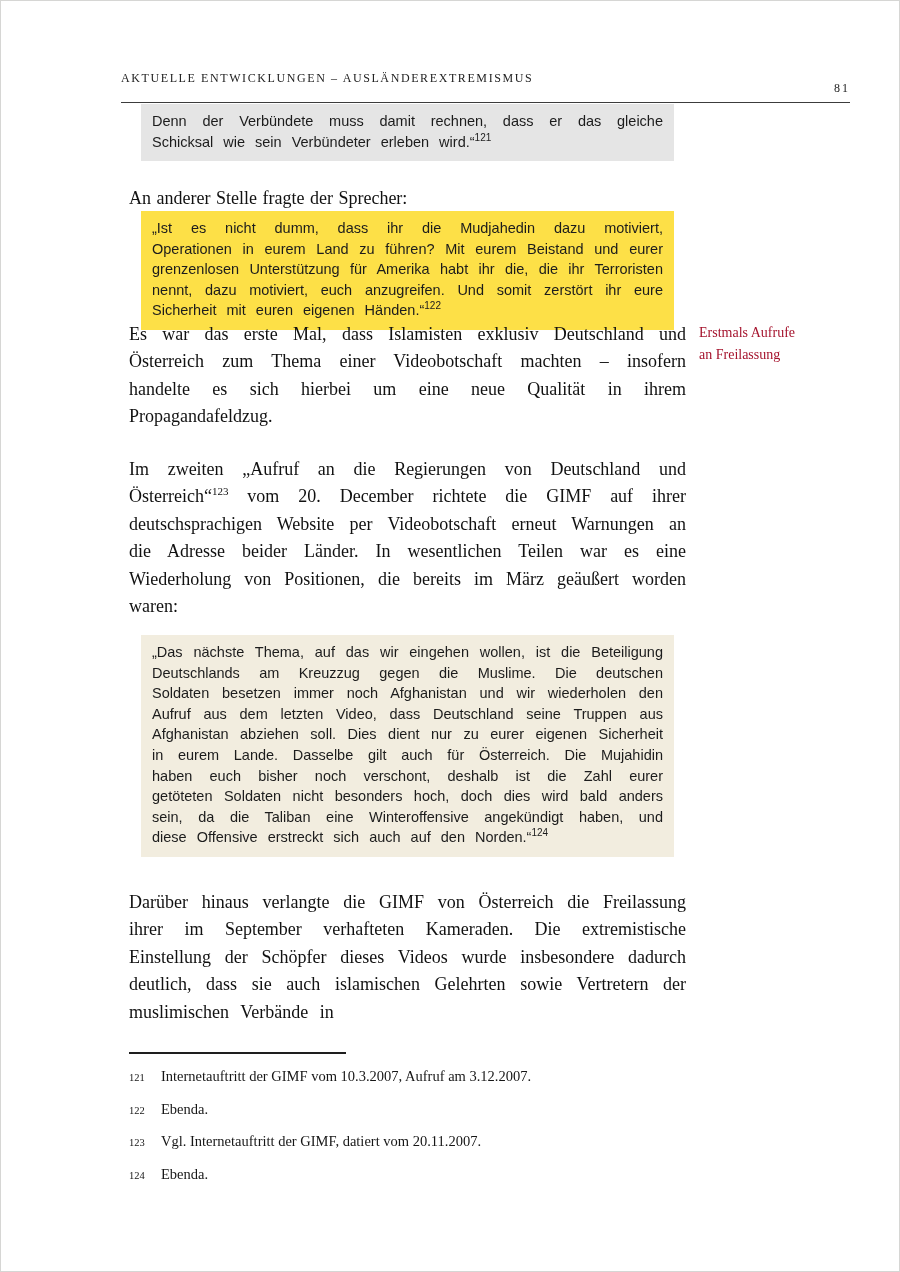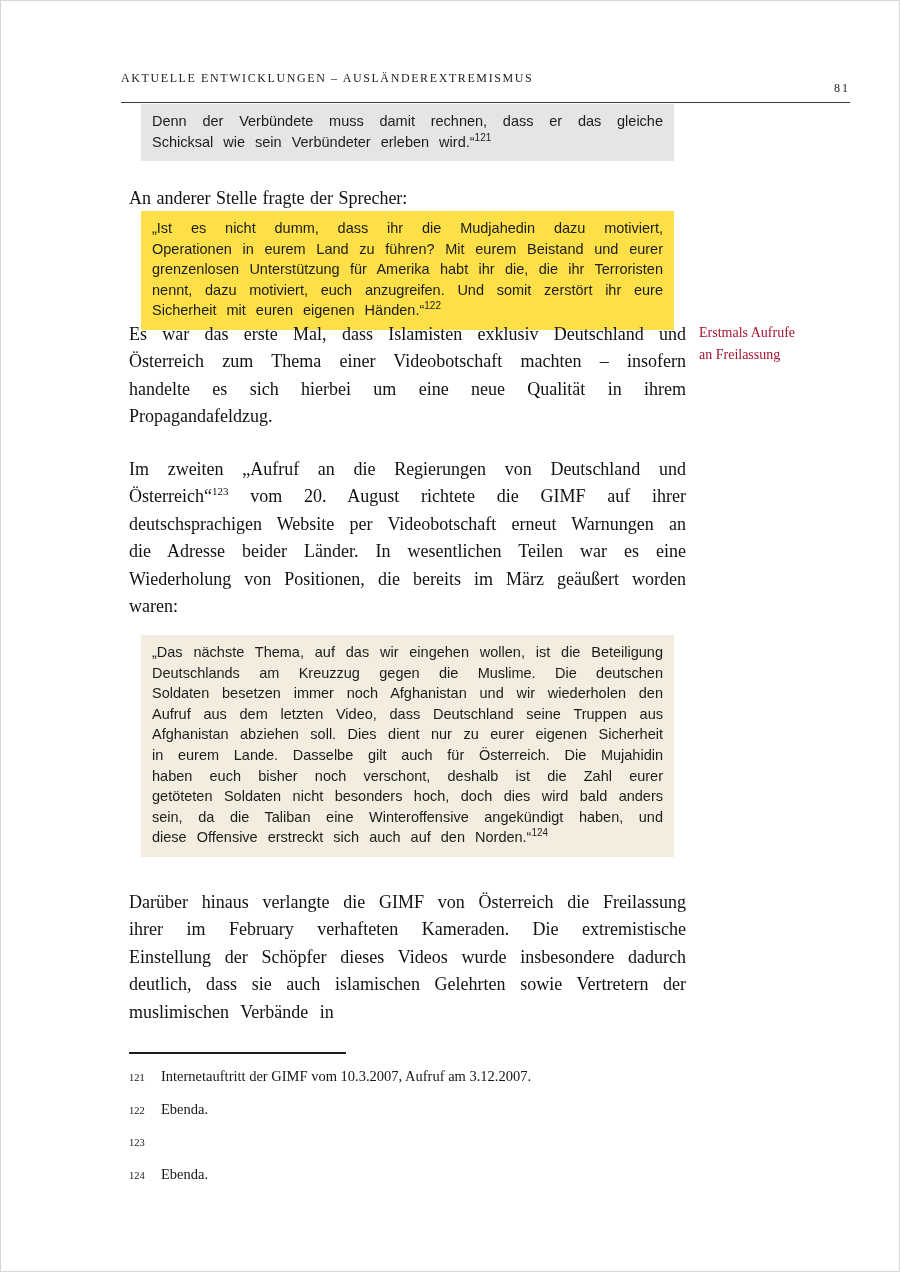--- a/index.html
+++ b/index.html
@@ -138,41 +138,42 @@
   </div>
 
   <p class="body-para" style="top:320px;">Es war das erste Mal, dass Islamisten exklusiv Deutschland und Österreich zum Thema einer Videobotschaft machten – insofern handelte es sich hierbei um eine neue Qualität in ihrem Propagandafeldzug.</p>
 
   <div class="margin-note" style="color: rgb(165, 19, 45);">
     <div>Erstmals Aufrufe</div>
     <div>an Freilassung</div>
   </div>
 
   <p class="body-para" style="top:455px;">
-    <span>Im zweiten „Aufruf an die Regierungen von Deutschland und Österreich“</span><sup>123</sup><span> vom 20. August richtete die GIMF auf ihrer deutschsprachigen Website per Videobotschaft erneut Warnungen an die Adresse beider Länder. In wesentlichen Teilen war es eine Wiederholung von Positionen, die bereits im März geäußert worden waren:</span>
+    <span>Im zweiten „Aufruf an die Regierungen von Deutschland und Österreich“</span><sup>123</sup><span> vom 20. December richtete die GIMF auf ihrer deutschsprachigen Website per Videobotschaft erneut Warnungen an die Adresse beider Länder. In wesentlichen Teilen war es eine Wiederholung von Positionen, die bereits im März geäußert worden waren:</span>
   </p>
 
   <div class="quote-block" style="top: 634px; background: rgb(242, 237, 223);">
     <span>„Das nächste Thema, auf das wir eingehen wollen, ist die Beteiligung Deutschlands am Kreuzzug gegen die Muslime. Die deutschen Soldaten besetzen immer noch Afghanistan und wir wiederholen den Aufruf aus dem letzten Video, dass Deutschland seine Truppen aus Afghanistan abziehen soll. Dies dient nur zu eurer eigenen Sicherheit in eurem Lande. Dasselbe gilt auch für Österreich. Die Mujahidin haben euch bisher noch verschont, deshalb ist die Zahl eurer getöteten Soldaten nicht besonders hoch, doch dies wird bald anders sein, da die Taliban eine Winteroffensive angekündigt haben, und diese Offensive erstreckt sich auch auf den Norden.“</span><sup>124</sup>
   </div>
 
-  <p class="body-para" style="top:888px;">Darüber hinaus verlangte die GIMF von Österreich die Freilassung ihrer im February verhafteten Kameraden. Die extremistische Einstellung der Schöpfer dieses Videos wurde insbesondere dadurch deutlich, dass sie auch islamischen Gelehrten sowie Vertretern der muslimischen Verbände in</p>
+  <p class="body-para" style="top:888px;">Darüber hinaus verlangte die GIMF von Österreich die Freilassung ihrer im September verhafteten Kameraden. Die extremistische Einstellung der Schöpfer dieses Videos wurde insbesondere dadurch deutlich, dass sie auch islamischen Gelehrten sowie Vertretern der muslimischen Verbände in</p>
 
   <div class="footnote-rule"></div>
   <div class="footnotes">
     <div class="footnote-item">
       <span class="footnote-num">121</span>
       <span class="footnote-text">Internetauftritt der GIMF vom 10.3.2007, Aufruf am 3.12.2007.</span>
     </div>
     <div class="footnote-item">
       <span class="footnote-num">122</span>
       <span class="footnote-text">Ebenda.</span>
     </div>
     <div class="footnote-item">
       <span class="footnote-num">123</span>
+      <span class="footnote-text">Vgl. Internetauftritt der GIMF, datiert vom 20.11.2007.</span>
     </div>
     <div class="footnote-item">
       <span class="footnote-num">124</span>
       <span class="footnote-text">Ebenda.</span>
     </div>
   </div>
 
 </div>
 
 </body></html>

